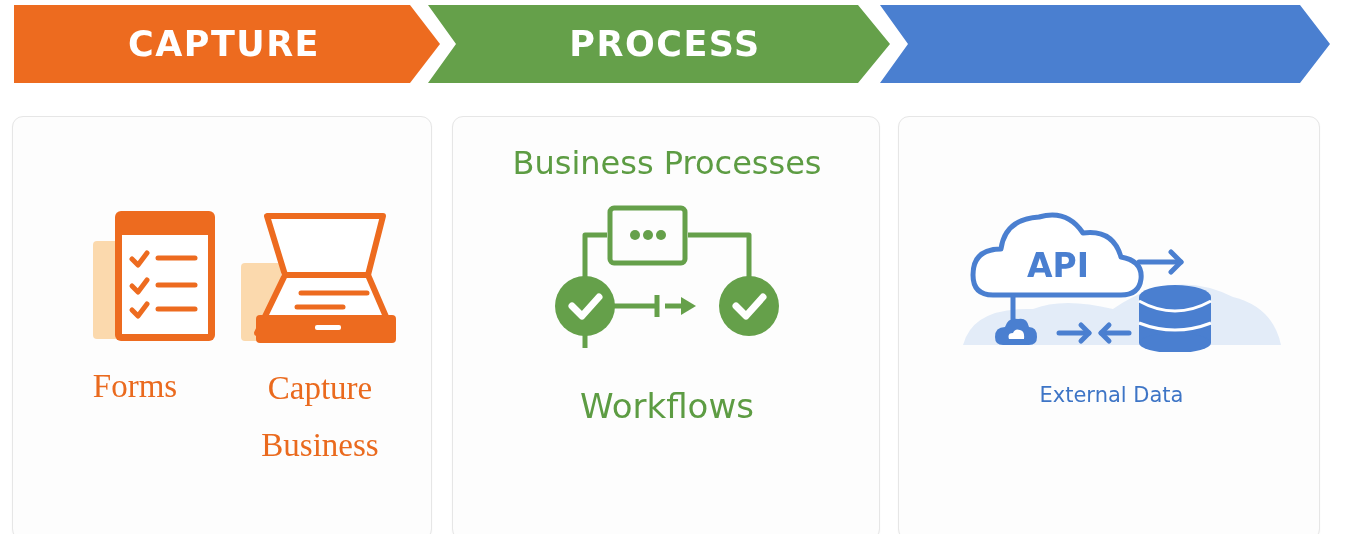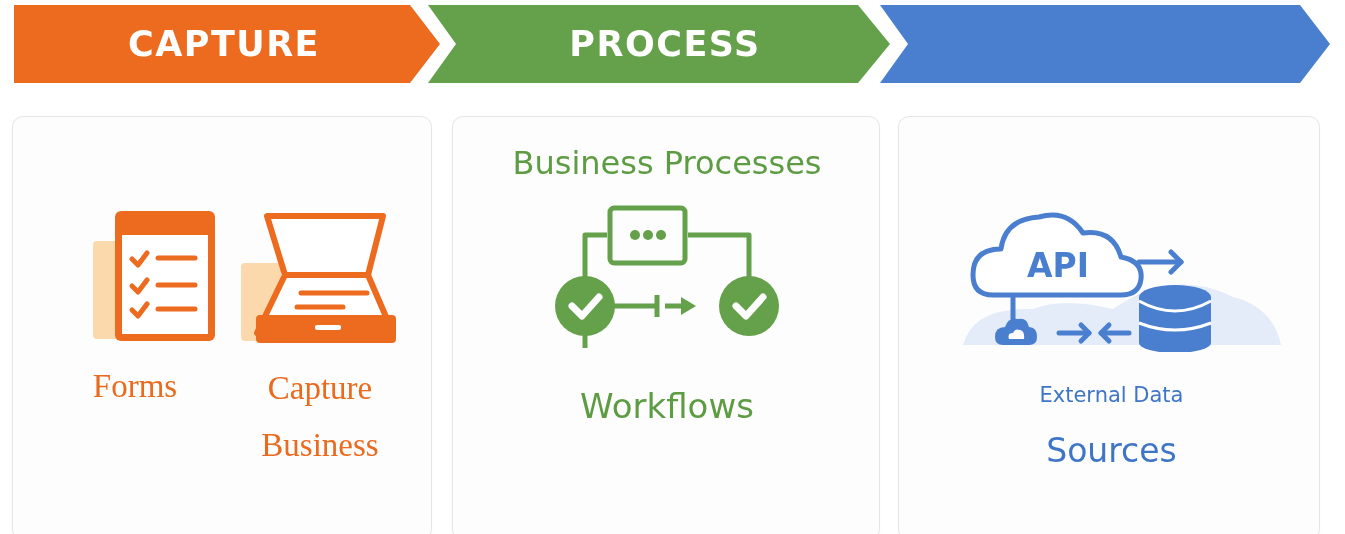--- a/index.html
+++ b/index.html
@@ -140,16 +140,15 @@
       <g fill="#4a7fd0">
         <ellipse cx="232" cy="100" rx="36" ry="12"></ellipse>
         <rect x="196" y="100" width="72" height="46"></rect>
         <ellipse cx="232" cy="146" rx="36" ry="10"></ellipse>
       </g>
       <path d="M196,104 Q232,124 268,104" stroke="#ffffff" stroke-width="3" fill="none"></path>
       <path d="M196,126 Q232,140 268,126" stroke="#ffffff" stroke-width="3" fill="none"></path>
     </svg>
 
     <div class="txt blue" style="left:0; top:266px; width:425px; font-size:21px;">External Data</div>
-    <div class="txt blue" style="left:0; top:315px; width:425px; font-size:33px;">Sources</div>
   </div>
 
 </div>
 
 </body></html>

